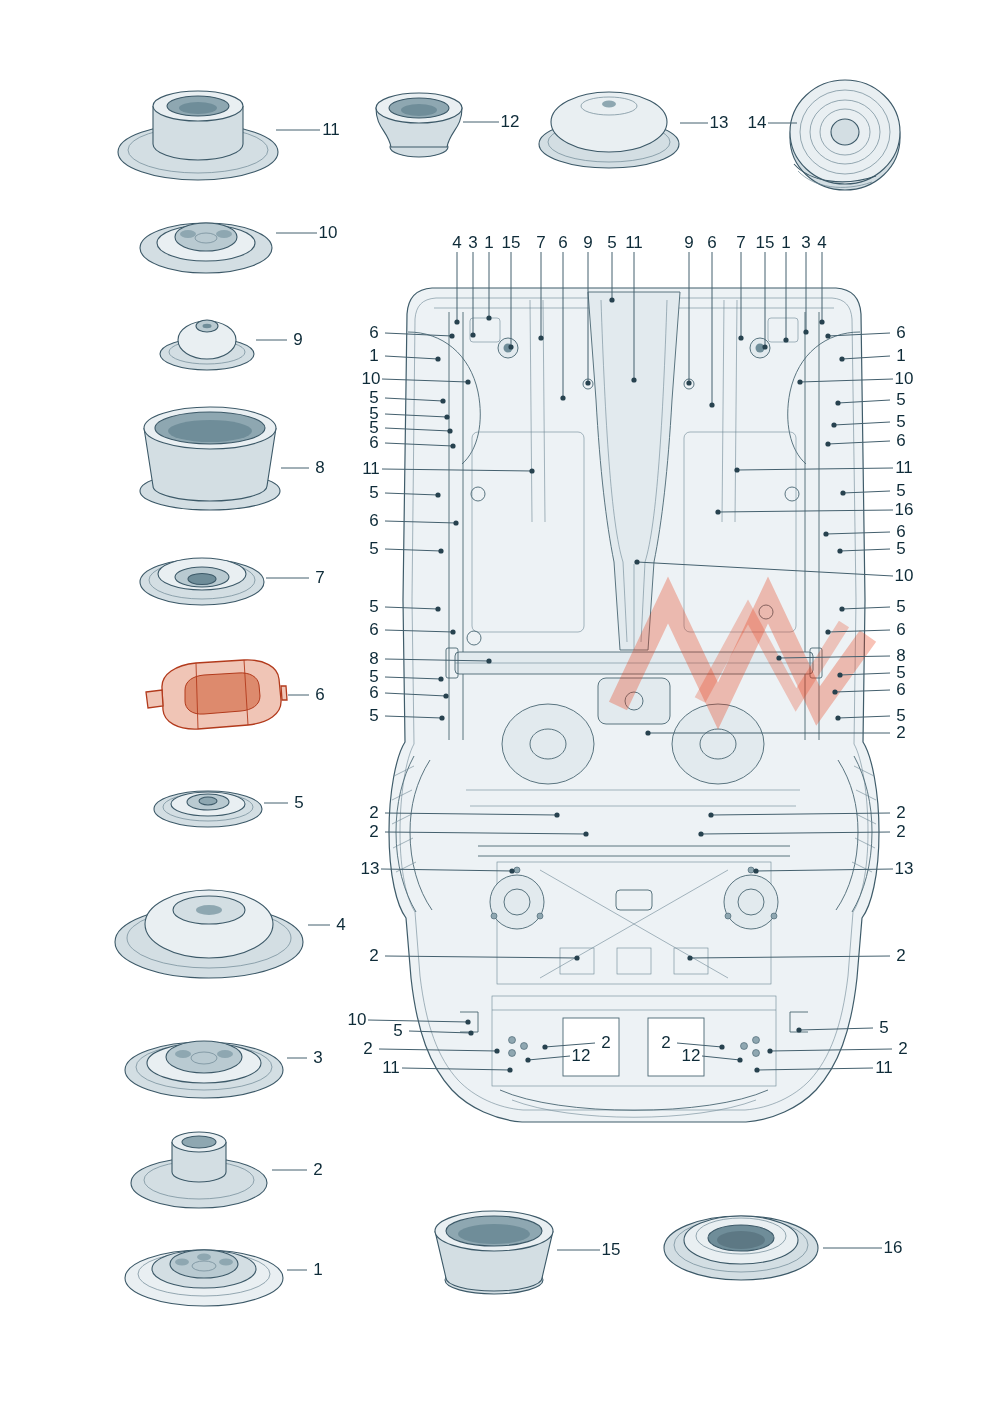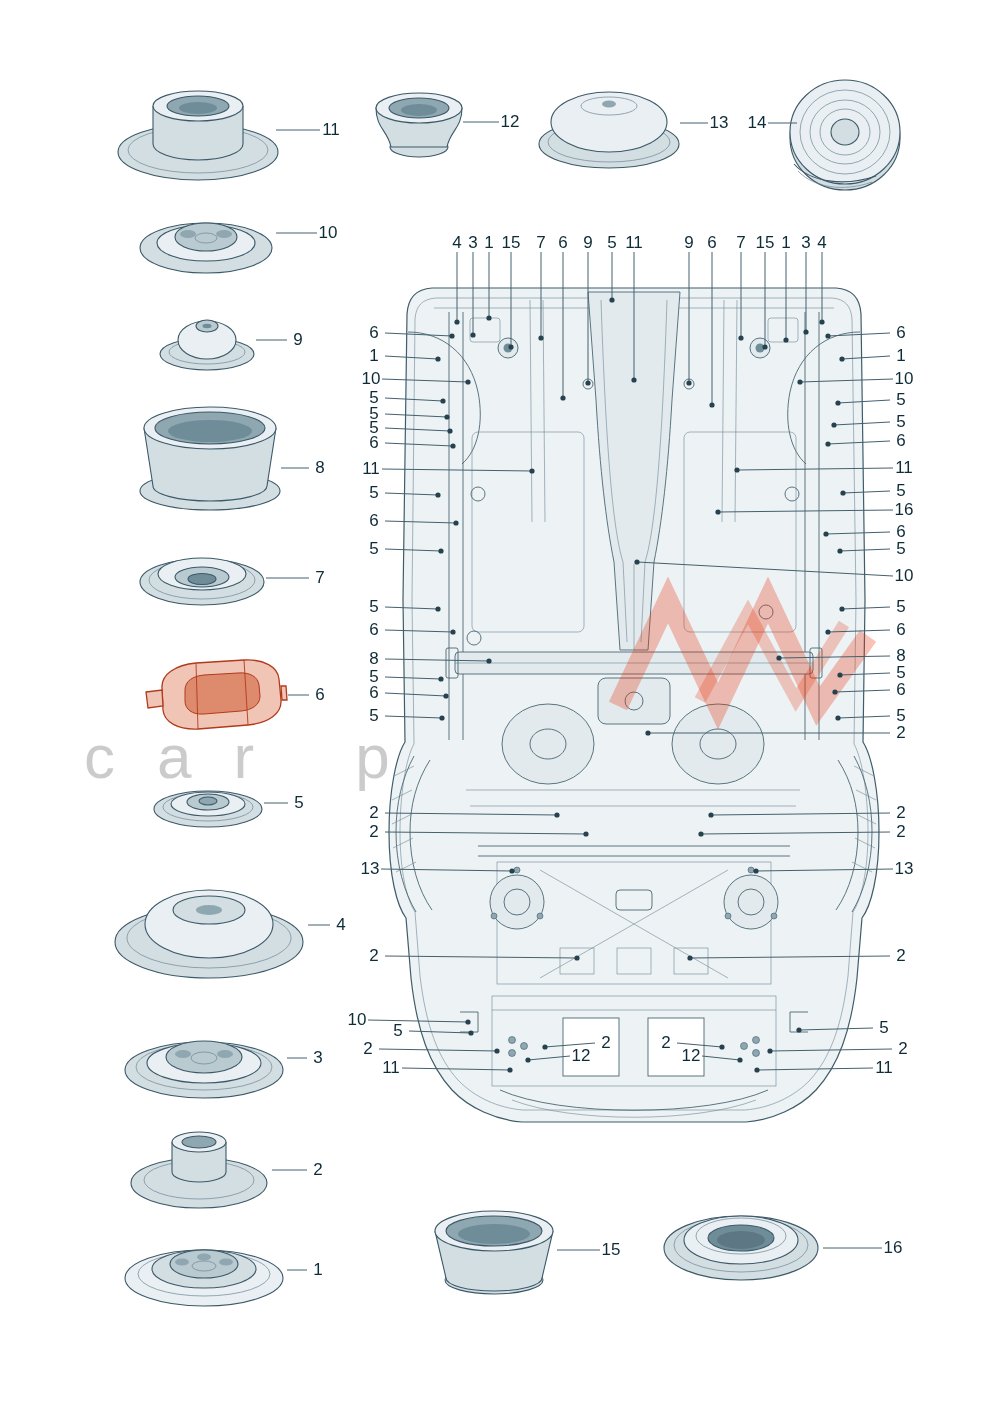--- a/index.html
+++ b/index.html
@@ -310,21 +310,20 @@
       <ellipse class="pf2 p-s" cx="81" cy="58" rx="77" ry="32"></ellipse>
       <ellipse class="p-t" cx="81" cy="55" rx="67" ry="27"></ellipse>
       <ellipse class="pf1 p-s" cx="81" cy="50" rx="57" ry="24"></ellipse>
       <ellipse class="p-t" cx="81" cy="46" rx="45" ry="18"></ellipse>
       <ellipse class="pf5 p-s" cx="81" cy="48" rx="33" ry="13"></ellipse>
       <ellipse class="pf6" cx="81" cy="50" rx="24" ry="9"></ellipse>
     </svg>
   </div>
 
   <div id="watermark">
-    <div class="wm-gray">car p</div>
     <svg width="992" height="1403" viewBox="0 0 992 1403" style="position:absolute;left:0;top:0;">
       <polyline points="618,706 668,600 718,706 768,600 818,706 868,636" fill="none" stroke="#e8340c" stroke-width="20" opacity="0.3"></polyline>
       <polyline points="700,700 748,612 796,700 844,624" fill="none" stroke="#e8340c" stroke-width="12" opacity="0.25"></polyline>
     </svg>
   </div>
 
   <svg id="leader-layer" class="layer" width="992" height="1403" viewBox="0 0 992 1403">
       <line x1="457" y1="252" x2="457" y2="322"></line>
       <circle cx="457" cy="322" r="2.6"></circle>
       <line x1="473" y1="252" x2="473" y2="335"></line>

